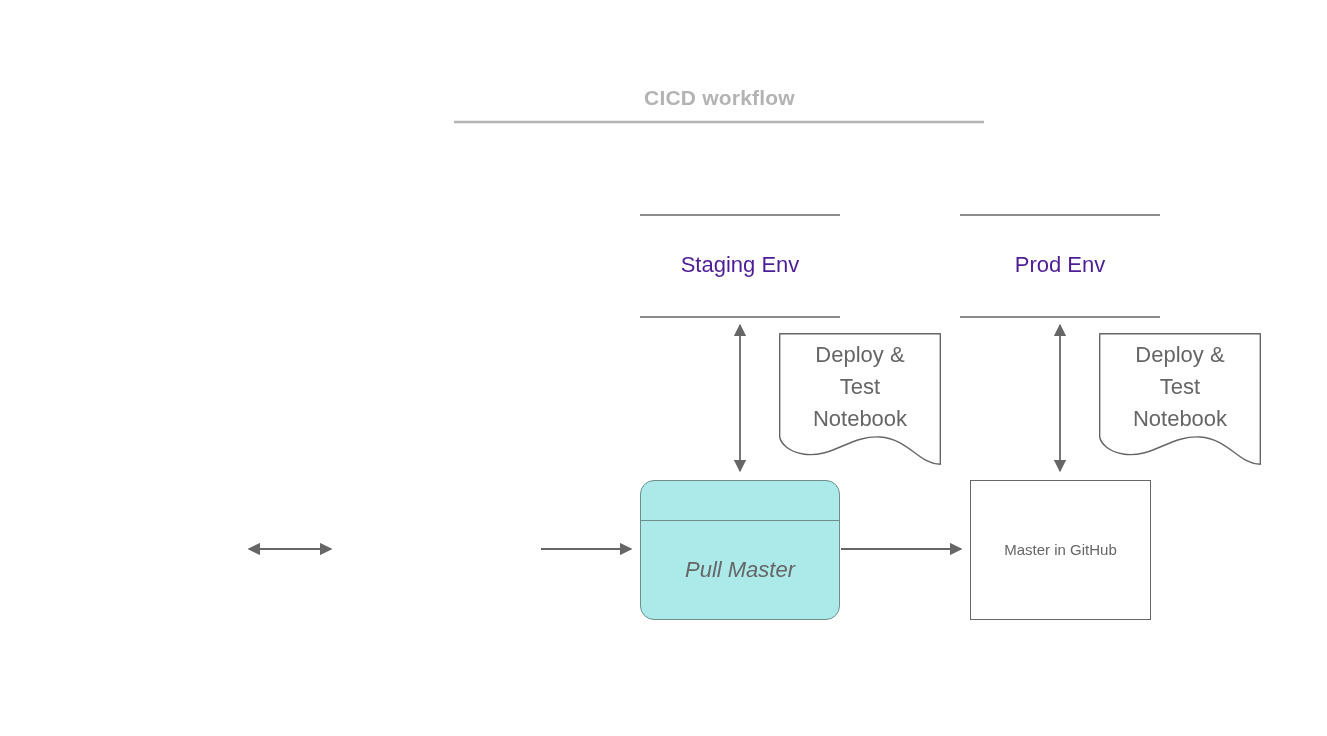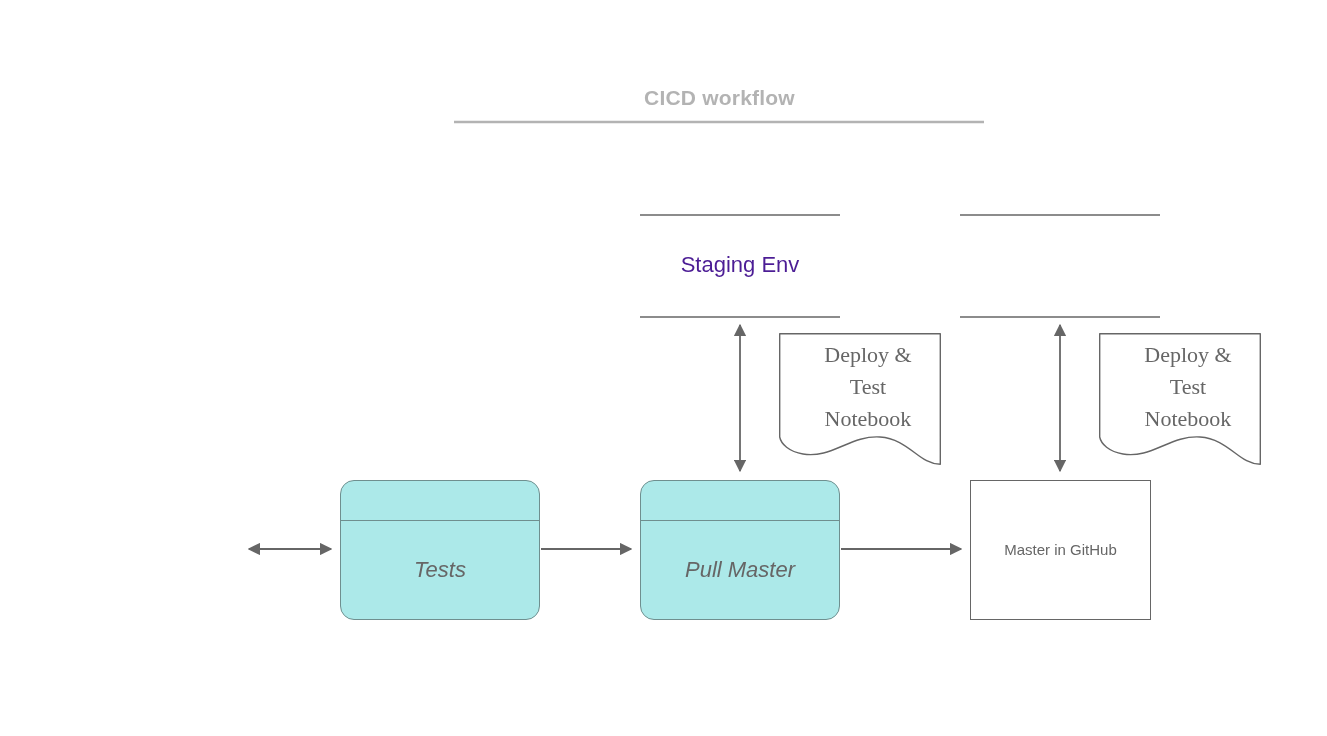--- a/index.html
+++ b/index.html
@@ -113,28 +113,27 @@
   
   .doc-shape {
     position: absolute;
     width: 162px;
     height: 132px;
   }
   #doc-staging { left: 779px; top: 333px; }
   #doc-prod    { left: 1099px; top: 333px; }
   .doc-shape .doc-text {
     position: absolute;
-    left: 8px;
+    left: 0;
     top: 6px;
     width: 162px;
     text-align: center;
     font-size: 22px;
     color: #666666;
     line-height: 32px;
-    font-family: Liberation Serif, serif;
   }
   .doc-shape svg {
     position: absolute;
     left: 0;
     top: 0;
     overflow: visible;
   }
 </style>
 </head>
 <body>
@@ -167,20 +166,21 @@
 
     <line x1="740" y1="471" x2="740" y2="325" stroke="#666666" stroke-width="1.8" marker-start="url(#arrow-start)" marker-end="url(#arrow-end)"></line>
 
     <line x1="1060" y1="471" x2="1060" y2="325" stroke="#666666" stroke-width="1.8" marker-start="url(#arrow-start)" marker-end="url(#arrow-end)"></line>
   </svg>
 
   <div class="diagram-title">CICD workflow</div>
 
   <div class="env-label" id="env-staging-label">Staging Env</div>
 
+  <div class="env-label" id="env-prod-label">Prod Env</div>
 
   <div class="doc-shape" id="doc-staging">
     <svg width="162" height="132" viewBox="0 0 162 132" xmlns="http://www.w3.org/2000/svg">
       <path d="M 0.7 0.7 L 161.3 0.7 L 161.3 131.3
                C 140 131.3 130 106 101 104
                C 72 102 52 126 24 121
                C 10 118.5 2 111 0.7 104 Z" fill="#ffffff" stroke="#666666" stroke-width="1.4" stroke-linejoin="round"></path>
     </svg>
     <div class="doc-text">
       <div>Deploy &amp;</div>
@@ -197,24 +197,20 @@
                C 10 118.5 2 111 0.7 104 Z" fill="#ffffff" stroke="#666666" stroke-width="1.4" stroke-linejoin="round"></path>
     </svg>
     <div class="doc-text">
       <div>Deploy &amp;</div>
       <div>Test</div>
       <div>Notebook</div>
     </div>
   </div>
 
 
-  <div class="process-box" id="box-tests">
-    <div class="divider"></div>
-    <div class="box-text">Tests</div>
-  </div>
 
   <div class="process-box" id="box-pull-request">
     <div class="divider"></div>
     <div class="box-text">Pull Master</div>
   </div>
 
   <div class="plain-box">Master in GitHub</div>
 
 </div>
 

